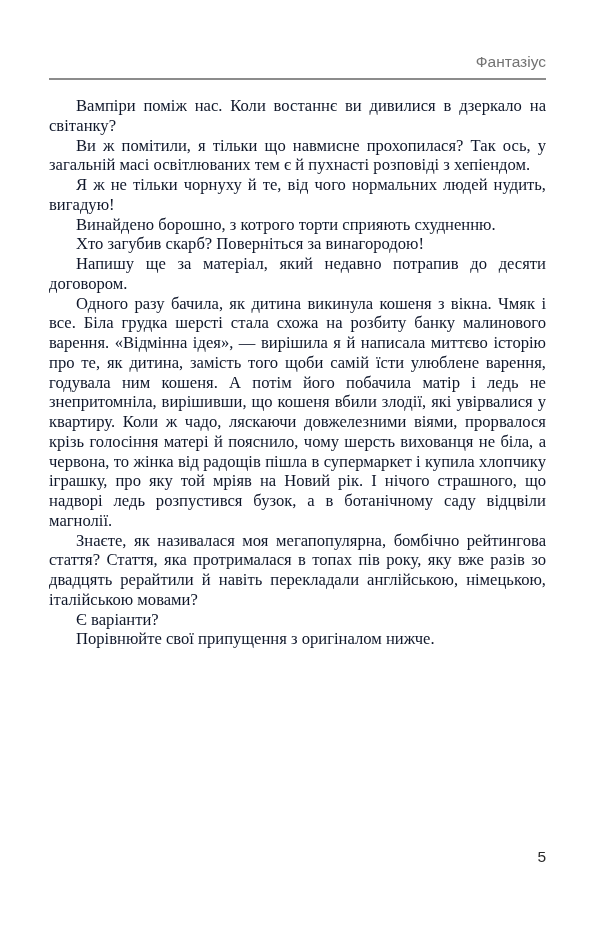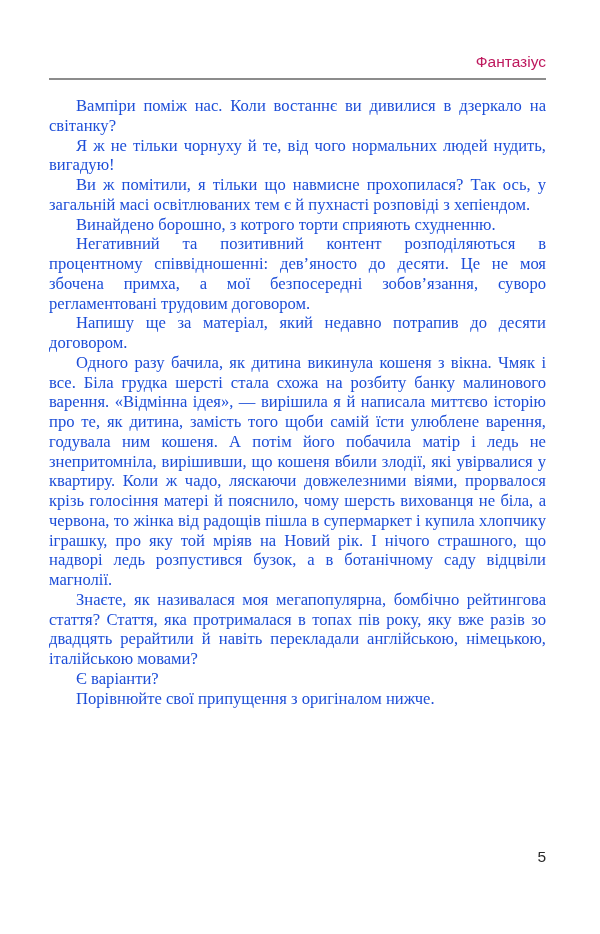--- a/index.html
+++ b/index.html
@@ -1,53 +1,53 @@
 <!DOCTYPE html>
 <html><head>
   <meta charset="utf-8">
   <style>
     html, body { margin: 0; padding: 0; background: #ffffff; }
     body { width: 600px; height: 934px; position: relative; overflow: hidden; }
     .running-head {
       position: absolute; left: 49px; top: 52px; width: 497px;
       text-align: right;
       font-family: "Liberation Sans", sans-serif;
-      font-size: 15.5px; color: #be185d; line-height: 20px;
+      font-size: 15.5px; color: #737373; line-height: 20px;
     }
     .head-rule {
       position: absolute; left: 49px; top: 78px; width: 497px; height: 2px;
       background: #8c8c8c;
     }
     .body-text {
       position: absolute; left: 49px; top: 96px; width: 497px;
       font-family: "Liberation Serif", serif;
-      font-size: 16.6px; line-height: 19.75px; color: #1d4ed8;
+      font-size: 16.6px; line-height: 19.75px; color: #0f172a;
       text-align: justify;
       hyphens: manual;
     }
     .body-text p { margin: 0; text-indent: 27px; }
     .page-number {
       position: absolute; left: 500px; top: 848px; width: 46px;
       text-align: right;
       font-family: "Liberation Sans", sans-serif;
       font-size: 15.5px; color: #2a2a2a;
     }
   </style>
 </head>
 <body>
 
 <div class="running-head">Фантазіус</div>
 <div class="head-rule"></div>
 
 <div class="body-text">
   <p>Вампіри поміж нас. Коли востаннє ви дивилися в дзеркало на світанку?</p>
+  <p>Ви ж помітили, я тільки що навмисне прохопилася? Так ось, у загальній масі освітлюваних тем є й пухнасті розповіді з хепіендом.</p>
   <p>Я ж не тільки чорнуху й те, від чого нормальних людей нудить, вигадую!</p>
-  <p>Ви ж помітили, я тільки що навмисне прохопилася? Так ось, у загальній масі освітлюваних тем є й пухнасті розповіді з хепіендом.</p>
   <p>Винайдено борошно, з котрого торти сприяють схудненню.</p>
-  <p>Негативний та позитивний контент розподіляються в процентному співвідношенні: дев’яносто до десяти. Це не моя збочена примха, а мої безпосередні зобов’язання, суворо регламентовані трудовим договором.</p>
+  <p>Хто загубив скарб? Поверніться за винагородою!</p>
   <p>Напишу ще за матеріал, який недавно потрапив до десяти договором.</p>
   <p>Одного разу бачила, як дитина викинула кошеня з вікна. Чмяк і все. Біла грудка шерсті стала схожа на розбиту банку малинового варення. «Відмінна ідея», — вирішила я й написала миттєво історію про те, як дитина, замість того щоби самій їсти улюблене варення, годувала ним кошеня. А потім його побачила матір і ледь не знепритомніла, вирішивши, що кошеня вбили злодії, які увірвалися у квартиру. Коли ж чадо, ляскаючи довжелезними віями, прорвалося крізь голосіння матері й пояснило, чому шерсть вихованця не біла, а червона, то жінка від радощів пішла в супермаркет і купила хлопчику іграшку, про яку той мріяв на Новий рік. І нічого страшного, що надворі ледь розпустився бузок, а в ботанічному саду відцвіли магнолії.</p>
   <p>Знаєте, як називалася моя мегапопулярна, бомбічно рейтингова стаття? Стаття, яка протрималася в топах пів року, яку вже разів зо двадцять рерайтили й навіть перекладали англійською, німецькою, італійською мовами?</p>
   <p>Є варіанти?</p>
   <p>Порівнюйте свої припущення з оригіналом нижче.</p>
 </div>
 
 <div class="page-number">5</div>
 
 </body></html>

